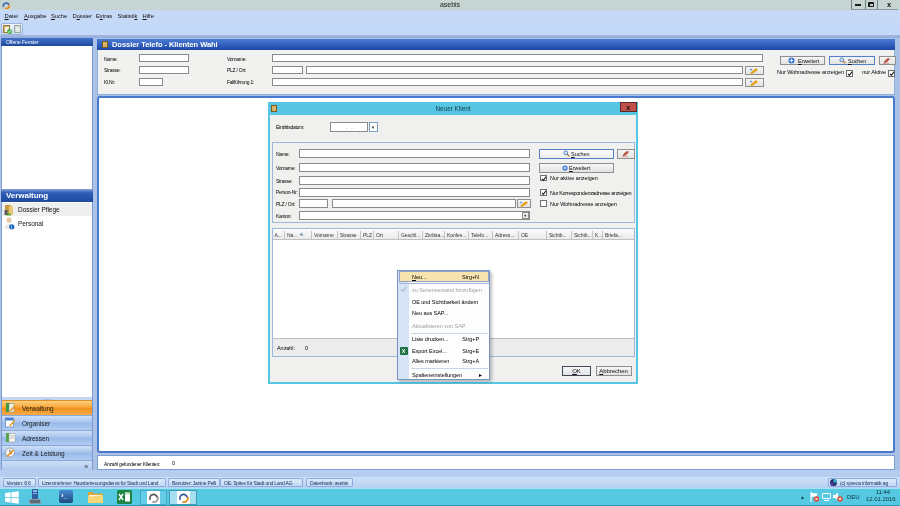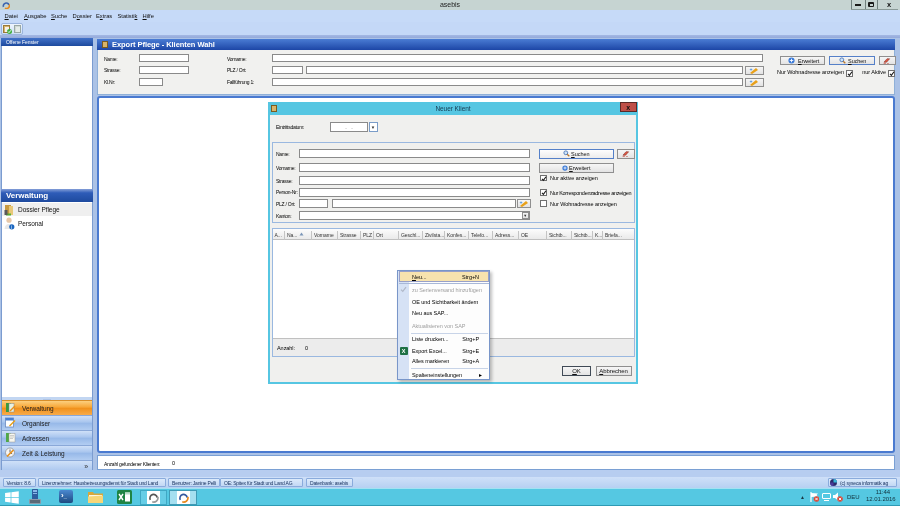--- a/index.html
+++ b/index.html
@@ -64,21 +64,21 @@
 <div class="a" style="left:18px;top:220px;font-size:6.5px;color:#111">Personal</div>
 
 <div class="a" style="left:2px;top:397px;width:90px;height:3px;background:#c2d6f2;text-align:center;font-size:4px;line-height:3px;color:#6a86b8">........</div>
 <div class="a" style="left:2px;top:400px;width:90px;height:15px;background:linear-gradient(#fccf7e,#f7a637 45%,#f0901a 50%,#f7ab4a);border-top:1px solid #d88f2a;font-size:6.5px;line-height:15px;color:#222;padding-left:20px">Verwaltung</div>
 <div class="a" style="left:2px;top:415px;width:90px;height:15px;background:linear-gradient(#cfe0f8,#a8c5ee 45%,#96b8e8 50%,#b2cdf2);border-top:1px solid #8aa8d8;font-size:6.5px;line-height:15px;color:#222;padding-left:20px">Organiser</div>
 <div class="a" style="left:2px;top:430px;width:90px;height:15px;background:linear-gradient(#cfe0f8,#a8c5ee 45%,#96b8e8 50%,#b2cdf2);border-top:1px solid #8aa8d8;font-size:6.5px;line-height:15px;color:#222;padding-left:20px">Adressen</div>
 <div class="a" style="left:2px;top:445px;width:90px;height:15px;background:linear-gradient(#cfe0f8,#a8c5ee 45%,#96b8e8 50%,#b2cdf2);border-top:1px solid #8aa8d8;font-size:6.5px;line-height:15px;color:#222;padding-left:20px">Zeit &amp; Leistung</div>
 <div class="a" style="left:2px;top:460px;width:90px;height:12px;background:linear-gradient(#cfe0f8,#a8c5ee);border-top:1px solid #8aa8d8;text-align:right;font-size:7px;line-height:11px;color:#333;padding-right:4px">»</div>
 
 <div class="a" style="left:97px;top:39px;width:798px;height:56px;background:#f1f1ef;border:1px solid #8fb0d8"></div>
-<div class="a" style="left:97px;top:39px;width:798px;height:11px;background:linear-gradient(#4a7cd4,#1d46a6);color:#fff;font-weight:bold;font-size:7.5px;line-height:11px;padding-left:15px">Export Pflege - Klienten Wahl</div>
+<div class="a" style="left:97px;top:39px;width:798px;height:11px;background:linear-gradient(#4a7cd4,#1d46a6);color:#fff;font-weight:bold;font-size:7.5px;line-height:11px;padding-left:15px">Dossier Telefo - Klienten Wahl</div>
 <div class="a" style="left:102px;top:41px;width:6px;height:7px;background:#d8b46a;border:1px solid #7a5c20"></div>
 
 <div class="a lb" style="left:104px;top:55.5px">Name:</div>
 <div class="inp" style="left:139px;top:54px;width:50px;height:8px"></div>
 <div class="a lb" style="left:104px;top:67px">Strasse:</div>
 <div class="inp" style="left:139px;top:65.5px;width:50px;height:8px"></div>
 <div class="a lb" style="left:104px;top:79px">Kl.Nr:</div>
 <div class="inp" style="left:139px;top:77.5px;width:24px;height:8px"></div>
 
 <div class="a lb" style="left:227px;top:55.5px">Vorname:</div>

